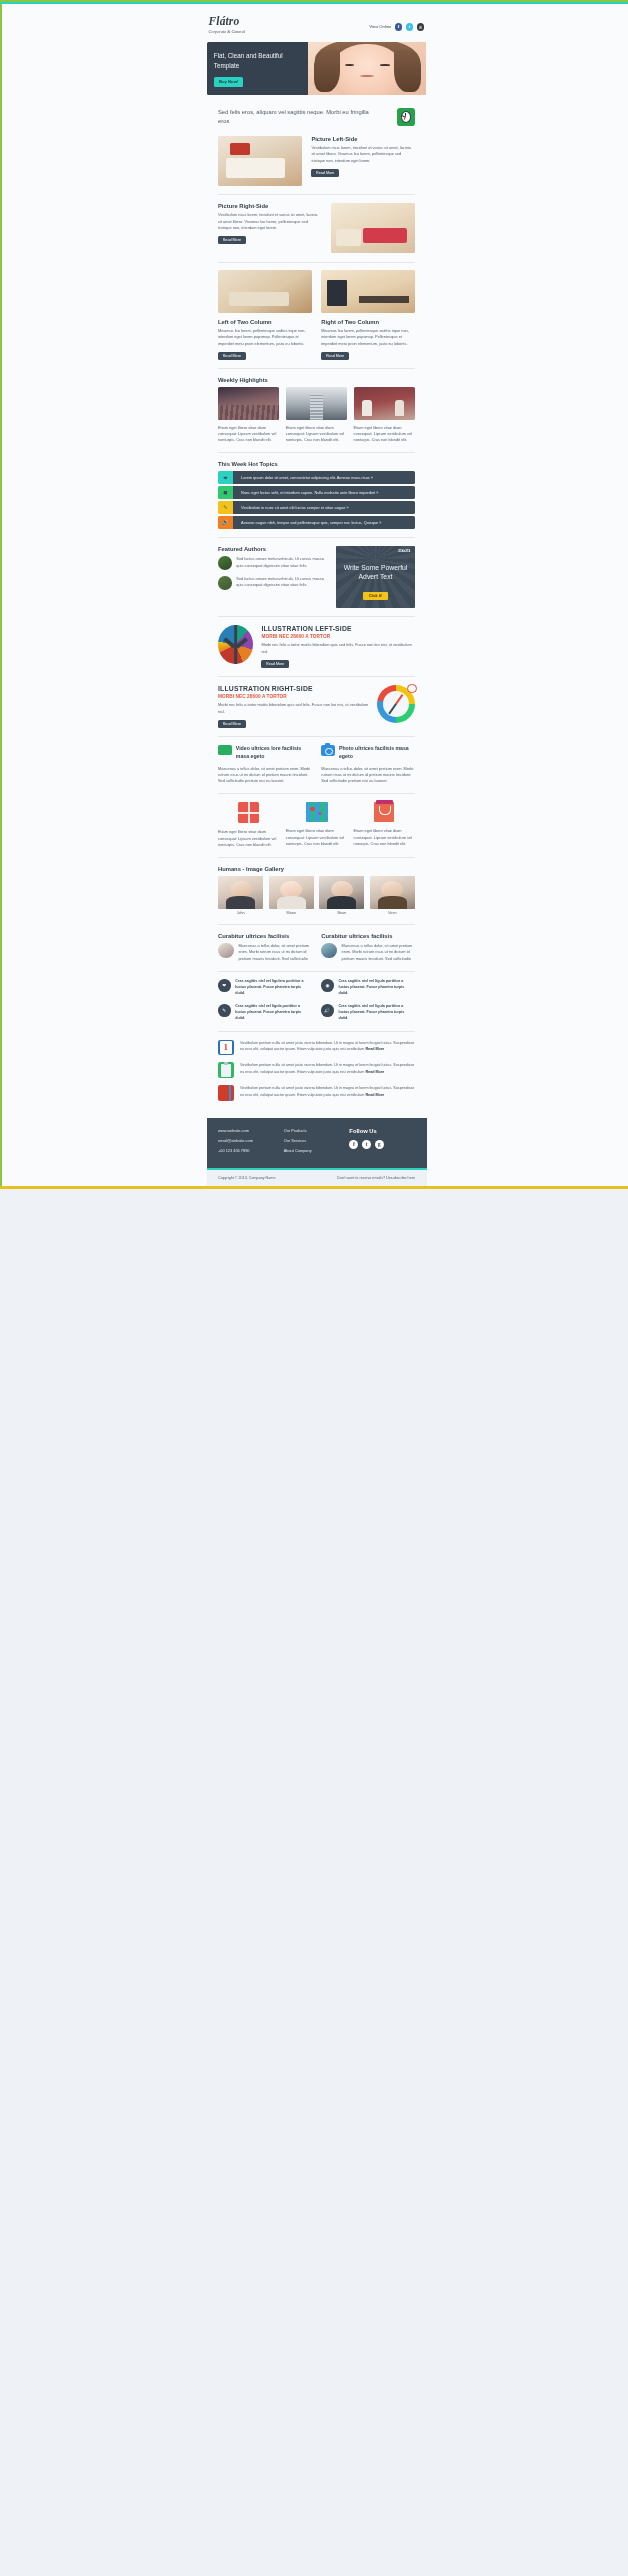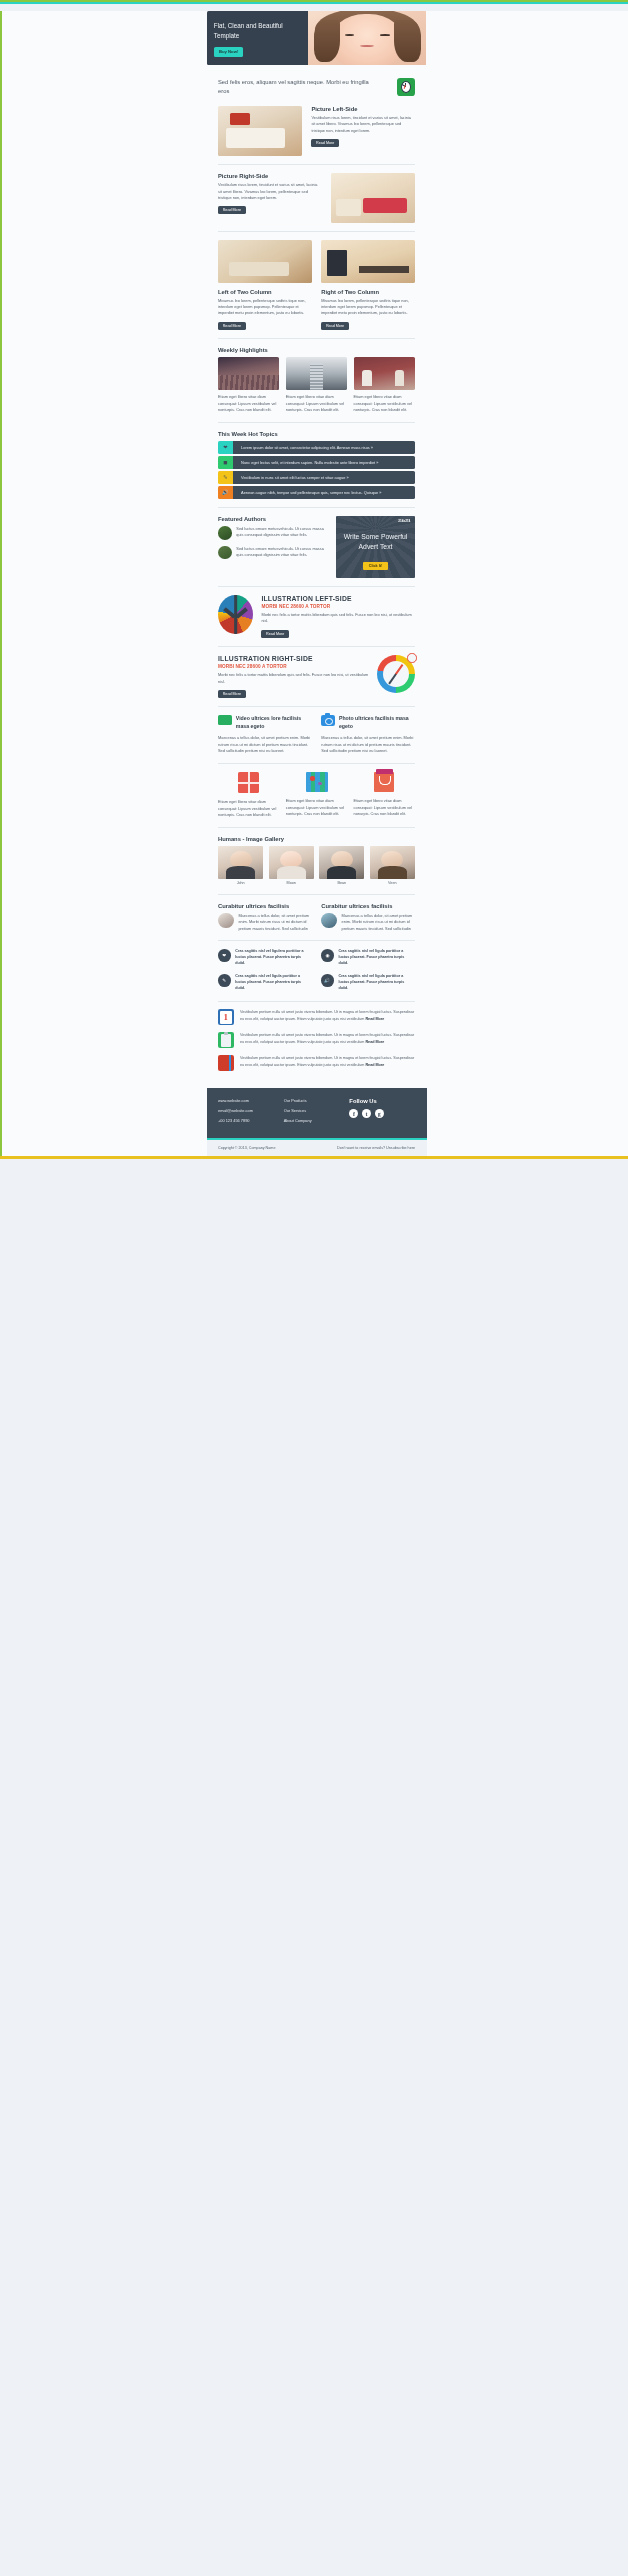--- a/index.html
+++ b/index.html
@@ -243,20 +243,32 @@
 <body>
 
 <div class="page">
   <div class="rule-top-green"></div>
   <div class="rule-top-teal"></div>
 
   <div class="frame">
   <div class="wrap">
   <div class="email">
 
+    <div class="hdr">
+      <div>
+        <div class="brand-name">Flátro</div>
+        <div class="brand-tag">Corporate &amp; General</div>
+      </div>
+      <div class="hdr-right">
+        <span class="view-online">View Online</span>
+        <span class="soc fb">f</span>
+        <span class="soc tw">t</span>
+        <span class="soc gp">g</span>
+      </div>
+    </div>
 
     <div class="hero">
       <div class="hero-left">
         <div class="hero-h">Flat, Clean and Beautiful Template</div>
         <button class="hero-btn">Buy Now!</button>
       </div>
       <div class="hero-right">
         <span class="face-hair"></span>
         <span class="face-skin"></span>
         <span class="face-hair-l"></span>

